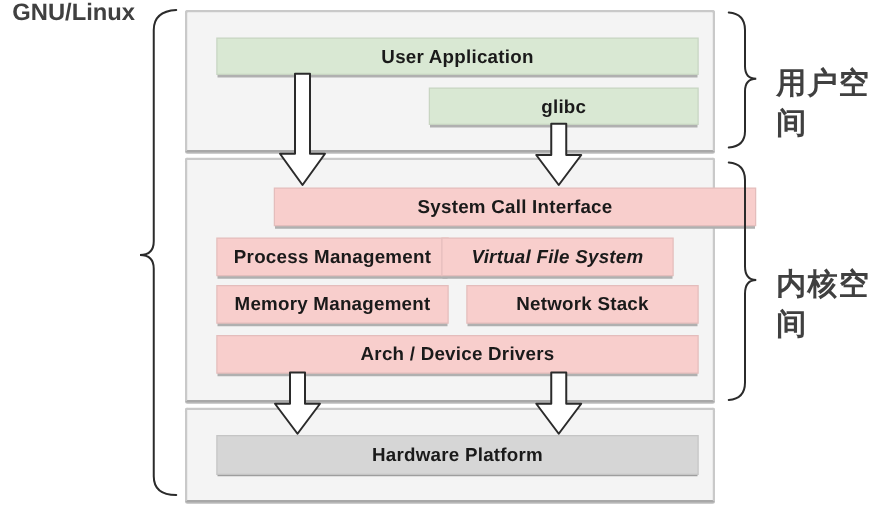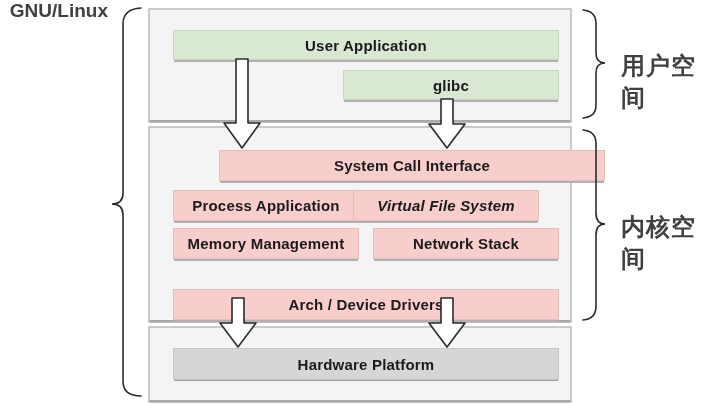--- a/index.html
+++ b/index.html
@@ -50,32 +50,32 @@
     <span>User Application</span>
   </div>
   <div class="box green" style="left:343px;top:70px;width:214px;height:28px;text-align:right;">
     <span>glibc</span>
   </div>
 
   <div class="box pink" style="left:173px;top:150px;width:384px;height:29px;margin-left:46px;">
     <span>System Call Interface</span>
   </div>
   <div class="box pink" style="left:173px;top:190px;width:184px;height:29px;">
-    <span>Process Application</span>
+    <span>Process Management</span>
   </div>
   <div class="box pink" style="left:353px;top:190px;width:184px;height:29px;font-style:italic;">
     <span>Virtual File System</span>
   </div>
   <div class="box pink" style="left:173px;top:228px;width:184px;height:29px;">
     <span>Memory Management</span>
   </div>
   <div class="box pink" style="left:373px;top:228px;width:184px;height:29px;">
     <span>Network Stack</span>
   </div>
-  <div class="box pink" style="left:173px;top:268px;width:384px;height:29px;margin-top:21px;">
+  <div class="box pink" style="left:173px;top:268px;width:384px;height:29px;">
     <span>Arch / Device Drivers</span>
   </div>
 
   <div class="box gray" style="left:173px;top:348px;width:384px;height:30px;">
     <span>Hardware Platform</span>
   </div>
 
   <svg id="svg-layer" viewBox="0 0 710 407">
 
     <path class="arrow" d="M236,59 L236,123 L224,123 L242,148 L260,123 L248,123 L248,59 Z"></path>

